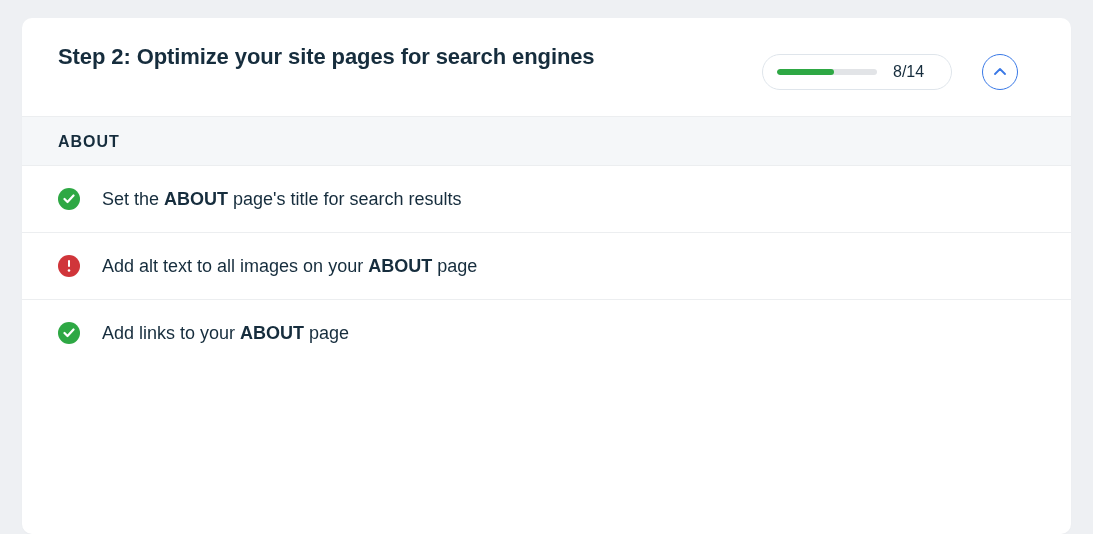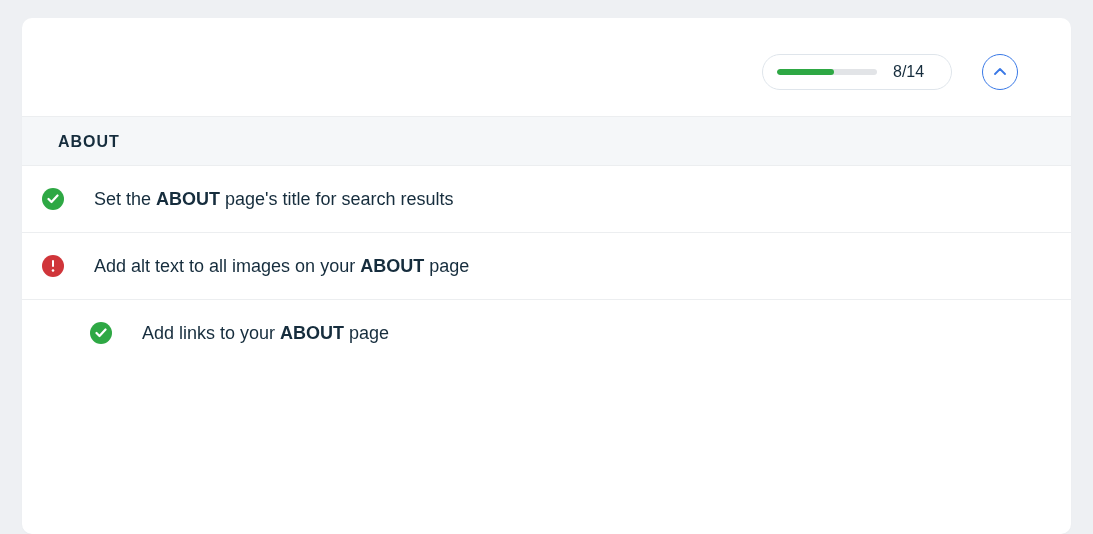--- a/index.html
+++ b/index.html
@@ -94,26 +94,26 @@
     font-size: 16px;
     font-weight: 700;
     letter-spacing: 1px;
     color: #162d3d;
   }
 
   .task-list { flex: 1; }
   .task-row {
     display: flex;
     align-items: center;
-    gap: 30px;
-    padding: 22px 20px;
+    gap: 22px;
+    padding: 22px 36px;
     border-bottom: 1px solid #eceef0;
     cursor: pointer;
   }
-  .task-row:last-child { border-bottom: none; margin-left: 48px; }
+  .task-row:last-child { border-bottom: none; }
   .status-icon {
     width: 22px;
     height: 22px;
     border-radius: 50%;
     display: flex;
     align-items: center;
     justify-content: center;
     flex-shrink: 0;
   }
   .status-done { background: #2ea844; }
@@ -125,20 +125,21 @@
   }
   .task-text b { font-weight: 700; }
 </style>
 </head>
 <body>
 
 <div class="card">
 
   <div class="card-header">
     <div class="header-text">
+      <h2 class="step-title">Step 2: Optimize your site pages for search engines</h2>
     </div>
     <div class="header-right">
       <div class="progress-pill">
         <div class="progress-track">
           <div class="progress-fill" style="width:57%"></div>
         </div>
         <span class="progress-label">8/14</span>
       </div>
       <button class="collapse-btn">
         <svg width="12" height="8" viewBox="0 0 12 8">

